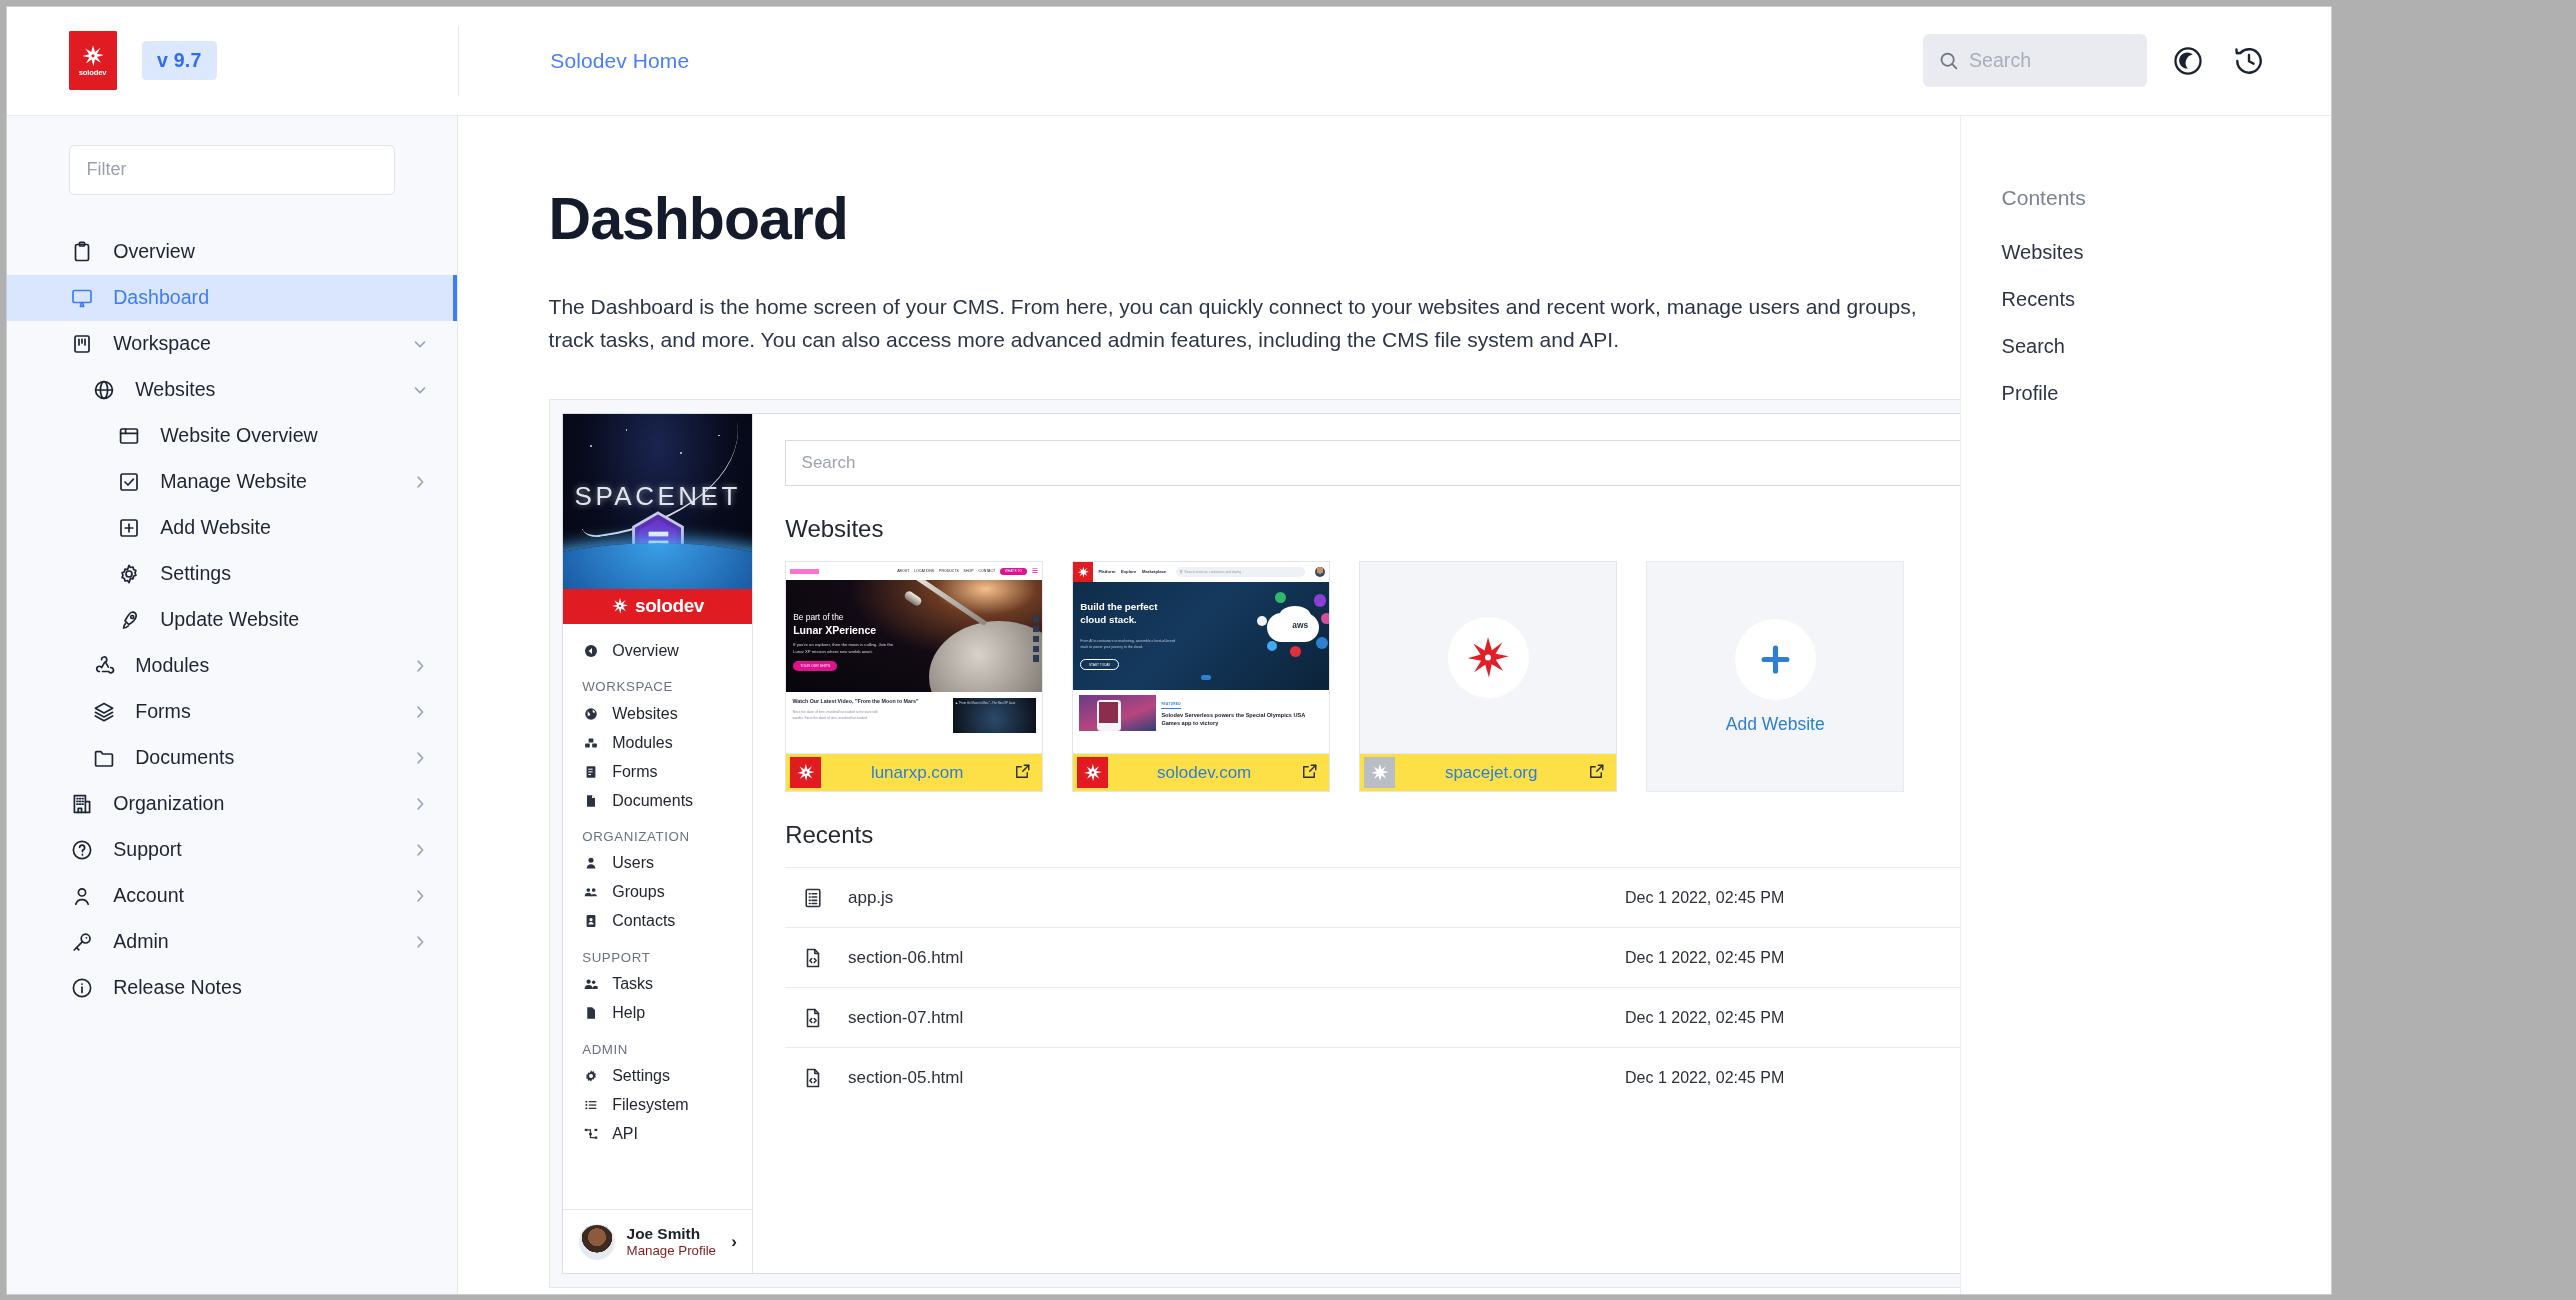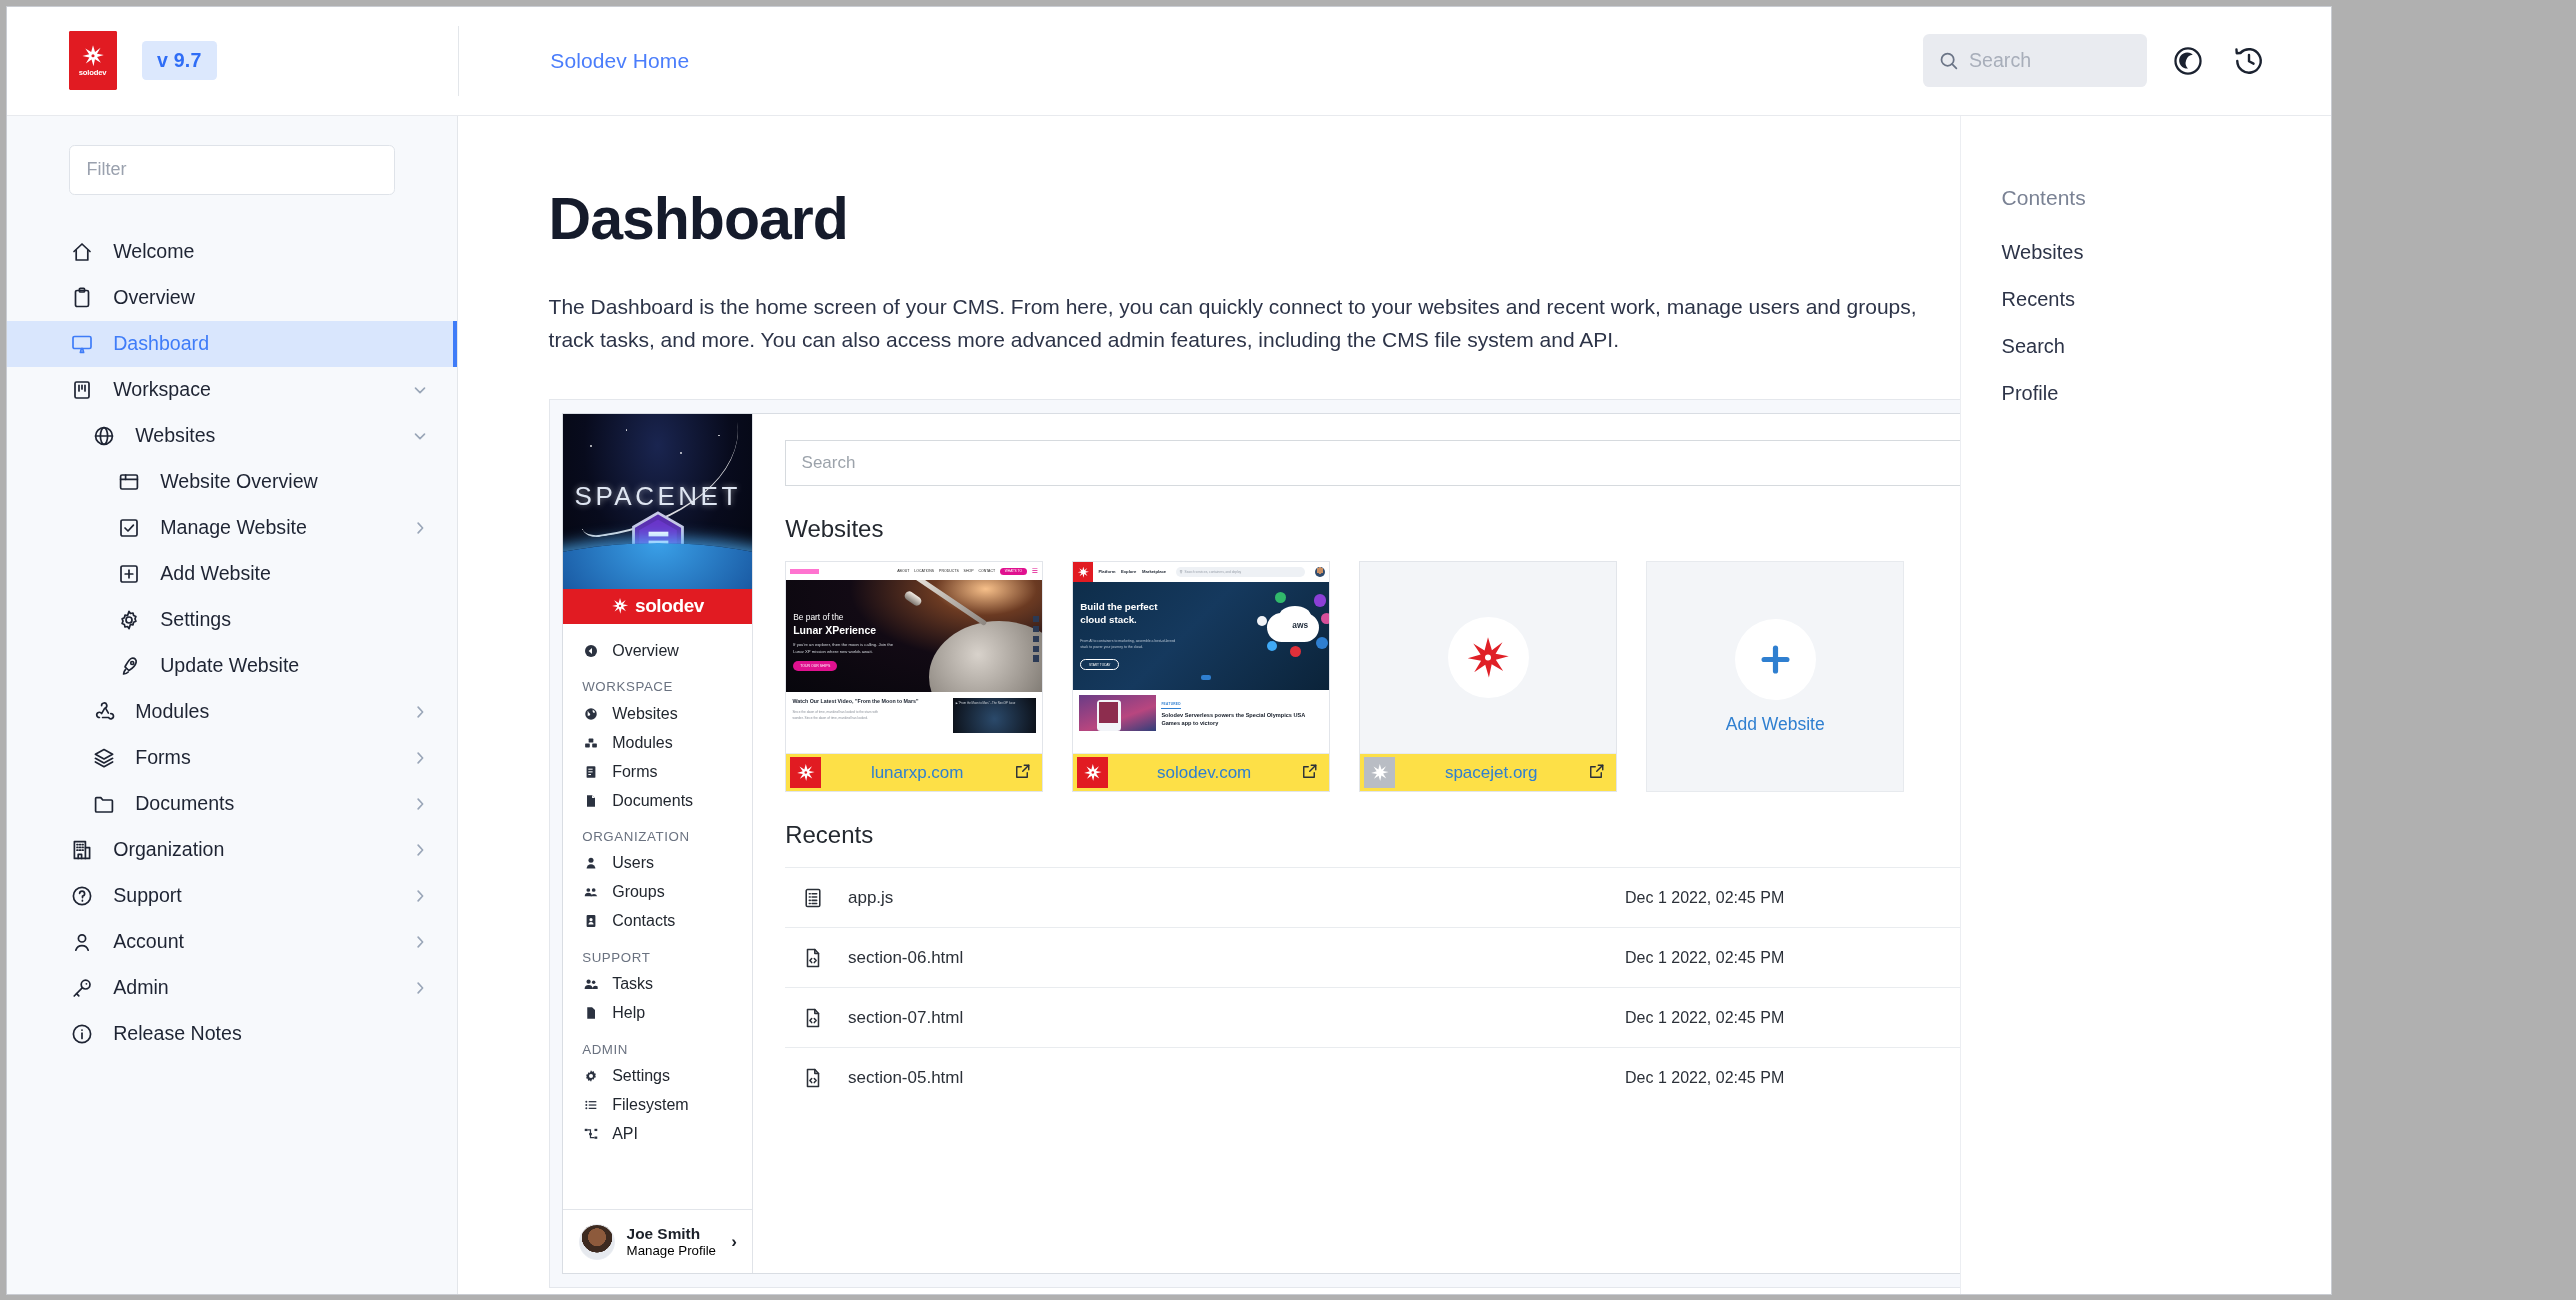--- a/index.html
+++ b/index.html
@@ -218,21 +218,21 @@
     border-top: 0.7px solid #e2e5ea;
     height: 64px; flex: 0 0 64px;
     display:flex; align-items:center; gap: 12px; padding: 0 15.4px;
   }
   .e-avatar {
     width: 36px; height: 36px; border-radius: 50%;
     background: radial-gradient(circle at 50% 36%, #8d5a3c 0 32%, #3d2a20 33% 55%, #e6e9ee 56%);
     border: 1.4px solid #e9ecf1; flex:0 0 36px;
   }
   .e-pname { font-size: 15.4px; color:#1b2029; font-weight:bold; line-height:1.25; }
-  .e-psub { font-size: 13.3px; color:#000000; line-height:1.25; }
+  .e-psub { font-size: 13.3px; color:#7f1d1d; line-height:1.25; }
   .e-pchev { margin-left:auto; font-size: 17px; color:#1b2029; font-weight:bold; }
 
   
   .e-content { flex: 1; min-width:0; padding: 26.6px 29px 0 32px; position:relative; }
   .e-searchrow { display:flex; height: 46px; }
   .e-searchbox {
     flex:1; border:0.7px solid #d6dade; border-right:none;
     display:flex; align-items:center; padding: 0 15.4px;
     font-size: 17px; color:#9ca3ab; background:#fff;
   }
@@ -347,29 +347,20 @@
   <div class="body-row">
 
     <div class="sidebar">
       <div class="filter-wrap">
         <div class="filter-input">Filter</div>
       </div>
       <div class="nav" id="nav">
           <div class="nav-item">
             <span class="ico">
               <svg viewBox="0 0 24 24">
-                <path d="M4 11.5 12 4l8 7.5"></path>
-                <path d="M6.2 10.6V20h11.6v-9.4"></path>
-              </svg>
-            </span>
-            <span class="nav-label">Welcome</span>
-          </div>
-          <div class="nav-item">
-            <span class="ico">
-              <svg viewBox="0 0 24 24">
                 <rect x="5.5" y="4.5" width="13" height="16" rx="1.6"></rect>
                 <rect x="9.4" y="2.4" width="5.2" height="3.6" rx="1"></rect>
               </svg>
             </span>
             <span class="nav-label">Overview</span>
           </div>
           <div class="nav-item active">
             <span class="ico">
               <svg viewBox="0 0 24 24">
                 <rect x="3" y="4.5" width="18" height="12" rx="1.6"></rect>

